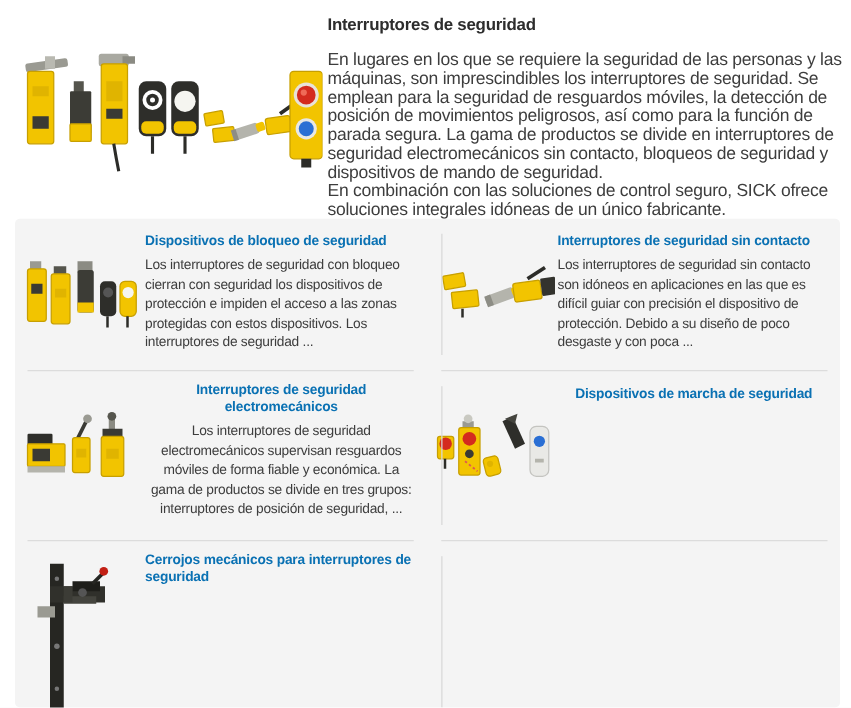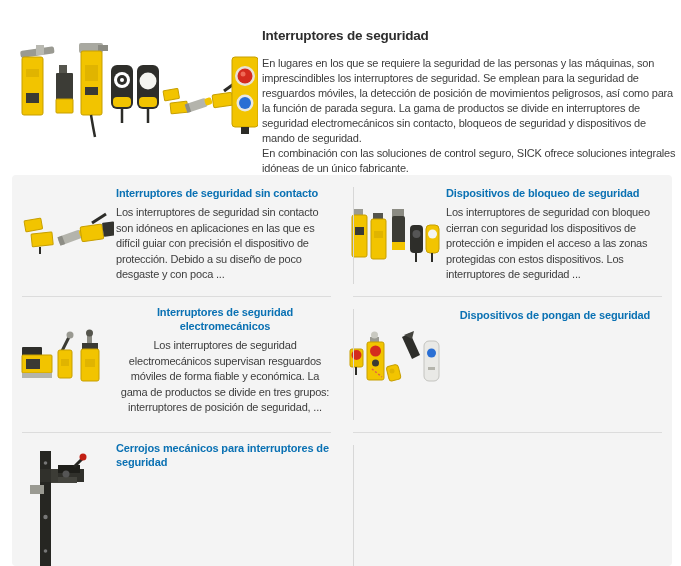--- a/index.html
+++ b/index.html
@@ -1,23 +1,23 @@
 <!DOCTYPE html>
 <html><head>
 <meta charset="utf-8">
 <style>
   html,body{margin:0;padding:0;}
   body{font-family:"Liberation Sans","DejaVu Sans",sans-serif;background:#ffffff;}
   .page{position:relative;width:681px;height:566px;overflow:hidden;background:#ffffff;}
 
   
   .hero{position:absolute;left:10px;top:35px;width:248px;height:118px;}
-  .header-text{position:absolute;left:262px;top:12px;width:414px;margin-top:16px;}
+  .header-text{position:absolute;left:262px;top:12px;width:414px;}
   .page-title{font-size:13.5px;font-weight:bold;color:#2d2d2d;letter-spacing:-0.2px;margin:0 0 13px 0;}
-  .intro{font-size:11px;line-height:15px;color:#3d3d3d;letter-spacing:-0.2px;}
+  .intro{font-size:14px;line-height:15px;color:#3d3d3d;letter-spacing:-0.2px;}
 
   
   .panel{position:absolute;left:12px;top:175px;width:660px;height:391px;background:#f4f4f4;border-radius:4px;}
   .row{position:relative;display:flex;}
   .row-1{height:121px;}
   .row-2{height:135px;text-align:center;}
   .row-3{height:133px;}
   .row-sep{height:1px;display:flex;padding:0 10px;}
   .row-sep .seg{flex:1;height:1px;background:#dcdcdc;}
   .row-sep .gap{width:22px;}
@@ -94,42 +94,20 @@
   <div class="header-text">
     <h1 class="page-title">Interruptores de seguridad</h1>
     <div class="intro">En lugares en los que se requiere la seguridad de las personas y las máquinas, son imprescindibles los interruptores de seguridad. Se emplean para la seguridad de resguardos móviles, la detección de posición de movimientos peligrosos, así como para la función de parada segura. La gama de productos se divide en interruptores de seguridad electromecánicos sin contacto, bloqueos de seguridad y dispositivos de mando de seguridad.</div>
     <div class="intro">En combinación con las soluciones de control seguro, SICK ofrece soluciones integrales idóneas de un único fabricante.</div>
   </div>
 
   <div class="panel">
 
     <div class="row row-1">
       <div class="vdiv"></div>
-
-      <div class="cell">
-        <div class="cell-img">
-          <svg width="96" height="56" viewBox="0 0 96 56">
-            <rect x="6" y="14" width="17" height="11" rx="1" fill="#f2c400" stroke="#c79f00" stroke-width="1" transform="rotate(-10 6 14)"></rect>
-            <rect x="13" y="27" width="21" height="13" rx="1" fill="#f2c400" stroke="#c79f00" stroke-width="1" transform="rotate(-6 13 27)"></rect>
-            <path d="M22 40 v7" stroke="#2c2c28" stroke-width="2"></path>
-            <g transform="rotate(-20 52 30)">
-              <rect x="40" y="26" width="24" height="9" rx="3" fill="#b4b4ac"></rect>
-              <rect x="40" y="26" width="5" height="9" fill="#8d8d85"></rect>
-              <rect x="62" y="27" width="7" height="7" rx="2" fill="#f2c400"></rect>
-            </g>
-            <path d="M74 16 l14 -9" stroke="#2c2c28" stroke-width="3" fill="none"></path>
-            <rect x="62" y="20" width="22" height="15" rx="2" fill="#f2c400" stroke="#c79f00" stroke-width="1" transform="rotate(-8 62 20)"></rect>
-            <rect x="84" y="16" width="12" height="14" rx="1" fill="#33332e" transform="rotate(-8 84 16)"></rect>
-          </svg>
-        </div>
-        <div class="cell-bd">
-          <a class="card-title">Interruptores de seguridad sin contacto</a>
-          <div class="card-text">Los interruptores de seguridad sin contacto son idóneos en aplicaciones en las que es difícil guiar con precisión el dispositivo de protección. Debido a su diseño de poco desgaste y con poca ...</div>
-        </div>
-      </div>
 
       <div class="cell">
         <div class="cell-img">
           <svg width="96" height="62" viewBox="0 0 96 62">
             <rect x="6" y="2" width="9" height="8" fill="#9a9a92"></rect>
             <rect x="4" y="8" width="15" height="42" rx="2" fill="#f2c400" stroke="#c79f00" stroke-width="1"></rect>
             <rect x="7" y="20" width="9" height="8" fill="#3a3a34"></rect>
             <rect x="25" y="6" width="10" height="9" fill="#55554d"></rect>
             <rect x="23" y="12" width="15" height="40" rx="2" fill="#f2c400" stroke="#c79f00" stroke-width="1"></rect>
             <rect x="26" y="24" width="9" height="7" fill="#e0b400"></rect>
@@ -140,20 +118,42 @@
             <circle cx="68.5" cy="27" r="4" fill="#555"></circle>
             <path d="M68 46 v9" stroke="#2c2c28" stroke-width="2"></path>
             <rect x="78" y="18" width="13" height="28" rx="4" fill="#f2c400" stroke="#c79f00" stroke-width="1"></rect>
             <circle cx="84.5" cy="27" r="4.5" fill="#f5f5f0"></circle>
             <path d="M84 46 v9" stroke="#2c2c28" stroke-width="2"></path>
           </svg>
         </div>
         <div class="cell-bd">
           <a class="card-title">Dispositivos de bloqueo de seguridad</a>
           <div class="card-text">Los interruptores de seguridad con bloqueo cierran con seguridad los dispositivos de protección e impiden el acceso a las zonas protegidas con estos dispositivos. Los interruptores de seguridad ...</div>
+        </div>
+      </div>
+
+      <div class="cell">
+        <div class="cell-img">
+          <svg width="96" height="56" viewBox="0 0 96 56">
+            <rect x="6" y="14" width="17" height="11" rx="1" fill="#f2c400" stroke="#c79f00" stroke-width="1" transform="rotate(-10 6 14)"></rect>
+            <rect x="13" y="27" width="21" height="13" rx="1" fill="#f2c400" stroke="#c79f00" stroke-width="1" transform="rotate(-6 13 27)"></rect>
+            <path d="M22 40 v7" stroke="#2c2c28" stroke-width="2"></path>
+            <g transform="rotate(-20 52 30)">
+              <rect x="40" y="26" width="24" height="9" rx="3" fill="#b4b4ac"></rect>
+              <rect x="40" y="26" width="5" height="9" fill="#8d8d85"></rect>
+              <rect x="62" y="27" width="7" height="7" rx="2" fill="#f2c400"></rect>
+            </g>
+            <path d="M74 16 l14 -9" stroke="#2c2c28" stroke-width="3" fill="none"></path>
+            <rect x="62" y="20" width="22" height="15" rx="2" fill="#f2c400" stroke="#c79f00" stroke-width="1" transform="rotate(-8 62 20)"></rect>
+            <rect x="84" y="16" width="12" height="14" rx="1" fill="#33332e" transform="rotate(-8 84 16)"></rect>
+          </svg>
+        </div>
+        <div class="cell-bd">
+          <a class="card-title">Interruptores de seguridad sin contacto</a>
+          <div class="card-text">Los interruptores de seguridad sin contacto son idóneos en aplicaciones en las que es difícil guiar con precisión el dispositivo de protección. Debido a su diseño de poco desgaste y con poca ...</div>
         </div>
       </div>
     </div>
 
     <div class="row-sep">
       <span class="seg"></span>
         <span class="gap"></span>
         <span class="seg"></span>
     </div>
 
@@ -199,21 +199,21 @@
             <rect x="38" y="38" width="12" height="15" rx="3" fill="#f2c400" stroke="#c79f00" stroke-width="1" transform="rotate(-14 38 38)"></rect>
             <circle cx="44" cy="42" r="2.5" fill="#e0b400"></circle>
             <polygon points="54,8 62,4 72,26 64,30" fill="#2e2e2a"></polygon>
             <polygon points="56,6 66,2 64,10" fill="#44443e"></polygon>
             <rect x="76" y="12" width="15" height="40" rx="5" fill="#e9e9e6" stroke="#c4c4c0" stroke-width="1"></rect>
             <circle cx="83.5" cy="24" r="4.5" fill="#2a6fd4"></circle>
             <rect x="80" y="38" width="7" height="3" fill="#b4b4ac"></rect>
           </svg>
         </div>
         <div class="cell-bd">
-          <a class="card-title">Dispositivos de pongan de seguridad</a>
+          <a class="card-title">Dispositivos de marcha de seguridad</a>
         </div>
       </div>
     </div>
 
     <div class="row-sep">
       <span class="seg"></span>
         <span class="gap"></span>
         <span class="seg"></span>
     </div>
 

